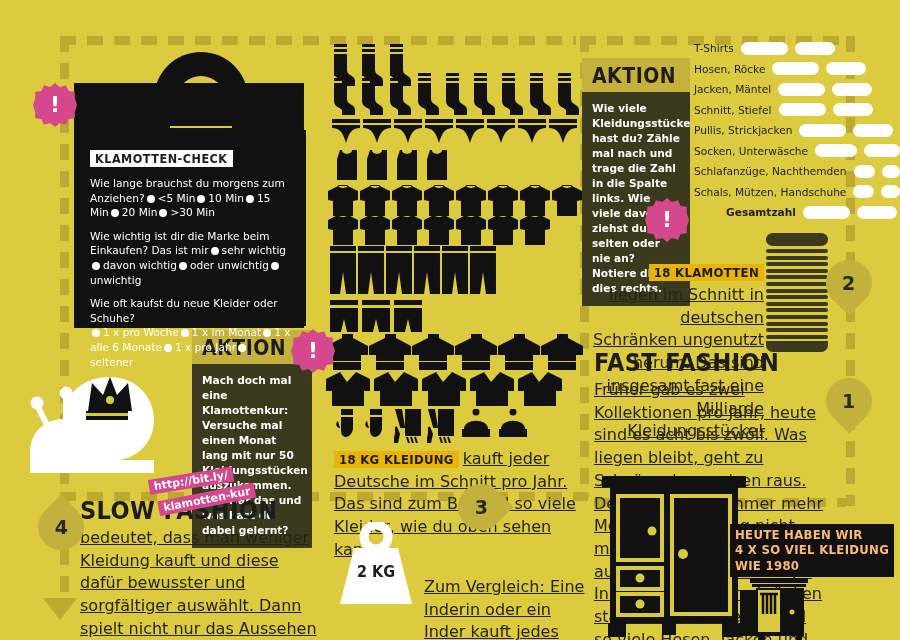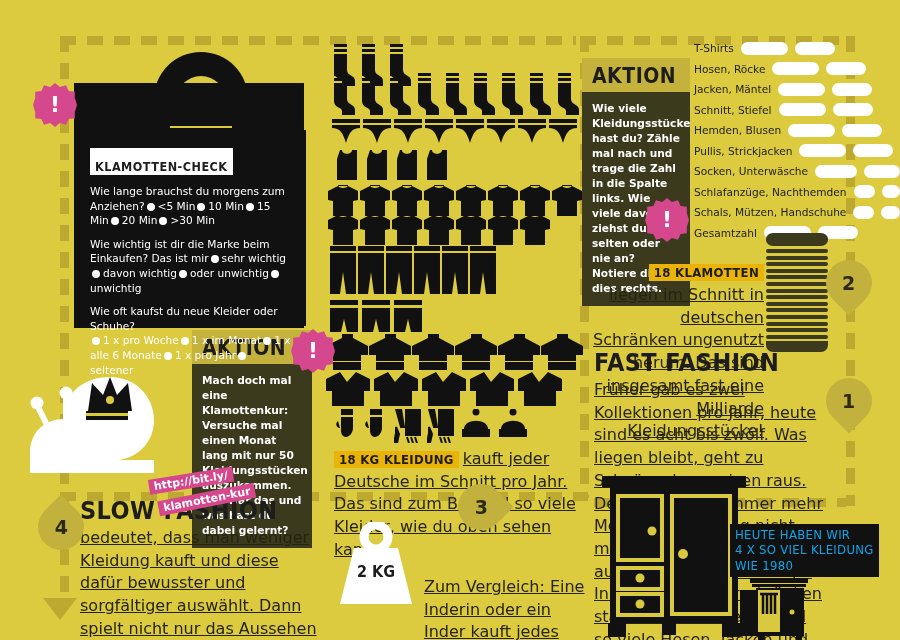--- a/index.html
+++ b/index.html
@@ -71,21 +71,21 @@
     padding: 18px 14px 10px 16px;
     z-index: 5;
   }
   .tagbox {
     display: inline-block;
     background: #fff;
     color: #1d1d1d;
     font-family: "DejaVu Sans Condensed", "Liberation Sans Narrow", "Liberation Sans", sans-serif;
     font-weight: bold;
     letter-spacing: 0.5px;
-    padding: 12px 5px 1px 5px;
+    padding: 2px 5px 1px 5px;
     font-size: 12.5px;
     line-height: 1.1;
   }
   .q-block {
     color: #fff;
     font-size: 10.6px;
     line-height: 1.38;
     margin-top: 9px;
     font-family: "DejaVu Sans", sans-serif;
   }
@@ -144,21 +144,21 @@
   }
   .cl-row {
     display: flex; align-items: center;
     height: 20.5px;
   }
   .cl-label {
     color: #1d1d1d;
     font-size: 10.6px;
     white-space: nowrap;
   }
-  .cl-label.total { font-weight: normal; }
+  .cl-label.total { font-weight: bold; margin-left: 32px; }
   .pill {
     height: 13px;
     border-radius: 7px;
     background: #fff;
     margin-left: 7px;
   }
 
   
   #stack { position: absolute; left: 766px; top: 233px; width: 62px; }
   .disc {
@@ -214,23 +214,23 @@
     display: inline-block;
   }
   #link-sticker div:last-child { transform: translateX(6px) rotate(-2deg); }
 
   
   #compare-label {
     position: absolute; left: 730px; top: 524px;
     background: #111; padding: 3px 5px 4px 5px;
   }
   #compare-label span {
-    display: block; color: #0ea5e9;
+    display: block; color: #fdba74;
     font-family: "DejaVu Sans Condensed", "Liberation Sans Narrow", "Liberation Sans", sans-serif;
-    font-weight: normal; font-size: 13px; line-height: 1.18; letter-spacing: .3px;
+    font-weight: bold; font-size: 13px; line-height: 1.18; letter-spacing: .3px;
   }
 </style>
 </head>
 <body>
 
 <div id="page">
 
   <div class="dash-h" style="left:60px; top:36px; width:516px;"></div>
   <div class="dash-v" style="left:60px; top:36px; height:560px;"></div>
   <div class="dash-h" style="left:60px; top:492px; width:528px;"></div>
@@ -572,25 +572,20 @@
       <span class="pill" style="width:47px;"></span>
       <span class="pill" style="width:40px;"></span>
     </div>
     <div class="cl-row">
       <span class="cl-label">Jacken, Mäntel</span>
       <span class="pill" style="width:47px;"></span>
       <span class="pill" style="width:40px;"></span>
     </div>
     <div class="cl-row">
       <span class="cl-label">Schnitt, Stiefel</span>
-      <span class="pill" style="width:47px;"></span>
-      <span class="pill" style="width:40px;"></span>
-    </div>
-    <div class="cl-row">
-      <span class="cl-label">Hemden, Blusen</span>
       <span class="pill" style="width:47px;"></span>
       <span class="pill" style="width:40px;"></span>
     </div>
     <div class="cl-row">
       <span class="cl-label">Pullis, Strickjacken</span>
       <span class="pill" style="width:47px;"></span>
       <span class="pill" style="width:40px;"></span>
     </div>
     <div class="cl-row">
       <span class="cl-label">Socken, Unterwäsche</span>

